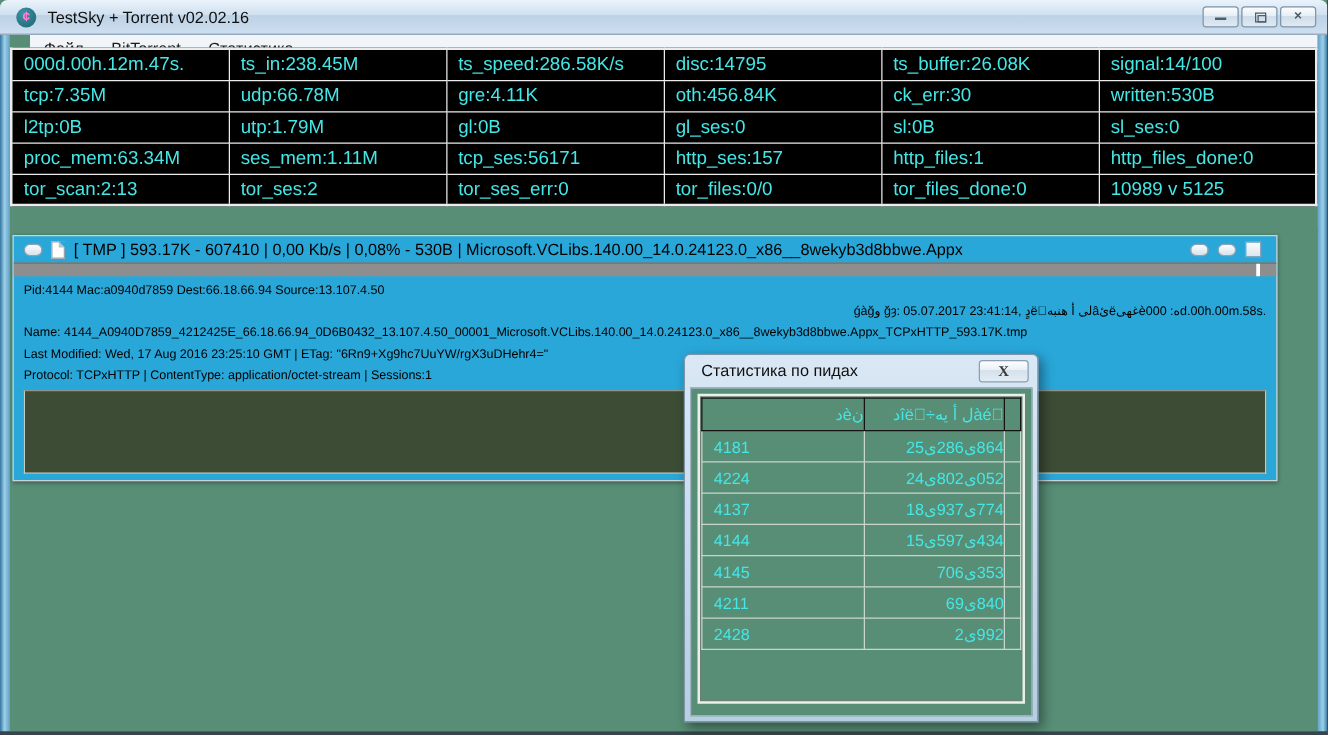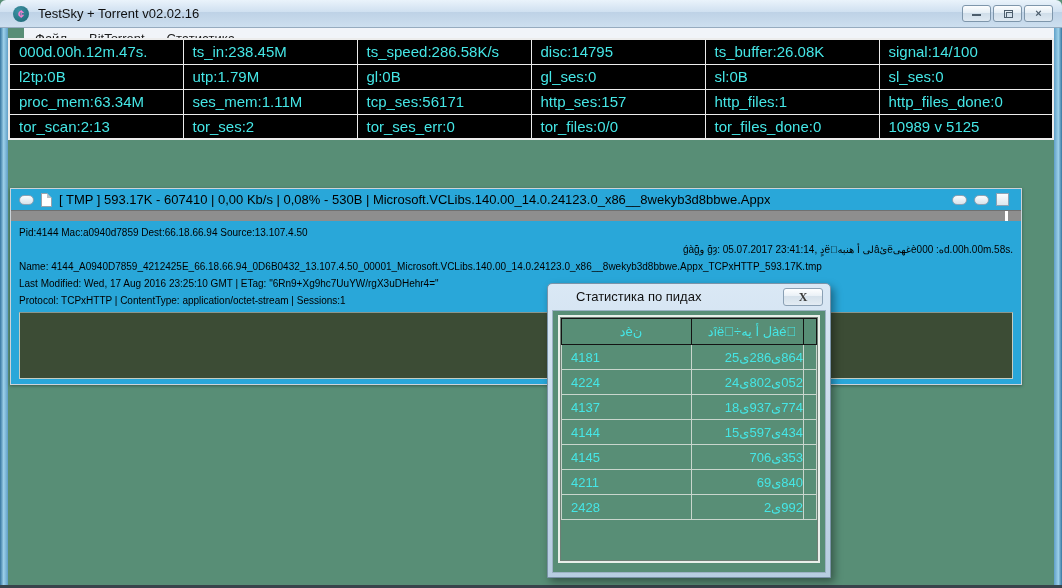--- a/index.html
+++ b/index.html
@@ -62,32 +62,32 @@
   .cw-tick { position:absolute; right:13px; top:0; width:3px; height:100%; background:#fff; }
   .cw-client { padding:3px 8px 0; }
   .cw-line { font-size:10px; line-height:17px; color:#000; white-space:nowrap; overflow:hidden; }
   .darkbox { margin-top:3px; height:67px; background:#3c4c35;
     border:1px solid #c3cdc3; border-top-color:#8b968c; }
 
   
   .dlg { position:absolute; left:539px; top:101px; width:284px; height:295px;
     background:linear-gradient(#dae8f5,#b7cde1); border:1px solid #7b93a8;
     border-radius:5px 5px 0 0; box-shadow:3px 4px 9px rgba(0,0,0,.4); }
-  .dlg-title { height:26px; line-height:26px; padding-left:28px; font-size:13px; color:#101010; }
+  .dlg-title { height:26px; line-height:26px; padding-left:13px; font-size:13px; color:#101010; }
   .dlg-close { position:absolute; top:4px; right:7px; width:40px; height:18px;
     background:linear-gradient(#fdfeff,#e9f0f6 45%,#d5e1eb 46%,#e3ecf3);
     border:1px solid #8aa0b4; border-radius:3px; text-align:center; line-height:16px;
     font-weight:bold; color:#3a3a3a; font-size:12px; font-family:"Liberation Serif",serif; }
   .dlg-body { position:absolute; left:4px; right:4px; top:26px; bottom:4px;
     background:#588E76; border:1px solid #9cb2c4; }
   .listview { position:absolute; left:5px; right:5px; top:4px; bottom:9px;
     background:#588E76; border:2px solid #e9efe9; box-shadow: inset 0 0 0 1px #6e7f75; padding:1px; }
   table.lv { border-collapse:collapse; width:100%; table-layout:fixed; }
   table.lv th { border:1px solid #141414; height:26px; font-weight:normal; color:#45e6e6;
-    text-align:center; padding-left:9px; font-size:13px; background:#588E76; }
+    text-align:right; padding-left:9px; font-size:13px; background:#588E76; }
   table.lv td { border:1px solid #c9d6cd; height:25px; color:#45e6e6; padding-left:9px; font-size:13px; }
   .bidi { unicode-bidi: bidi-override; direction: ltr; text-align: right; }
 </style>
 </head>
 <body>
 
 <div id="app">
 
   <div class="frame-side frame-left"></div>
   <div class="frame-side frame-right"></div>
@@ -116,20 +116,28 @@
   <div class="stats-wrap">
     <table class="stats">
       <tbody>
           <tr>
         <td>000d.00h.12m.47s.</td>
         <td>ts_in:238.45M</td>
         <td>ts_speed:286.58K/s</td>
         <td>disc:14795</td>
         <td>ts_buffer:26.08K</td>
         <td>signal:14/100</td>
+      </tr>
+      <tr>
+        <td>tcp:7.35M</td>
+        <td>udp:66.78M</td>
+        <td>gre:4.11K</td>
+        <td>oth:456.84K</td>
+        <td>ck_err:30</td>
+        <td>written:530B</td>
       </tr>
       <tr>
         <td>l2tp:0B</td>
         <td>utp:1.79M</td>
         <td>gl:0B</td>
         <td>gl_ses:0</td>
         <td>sl:0B</td>
         <td>sl_ses:0</td>
       </tr>
       <tr>

